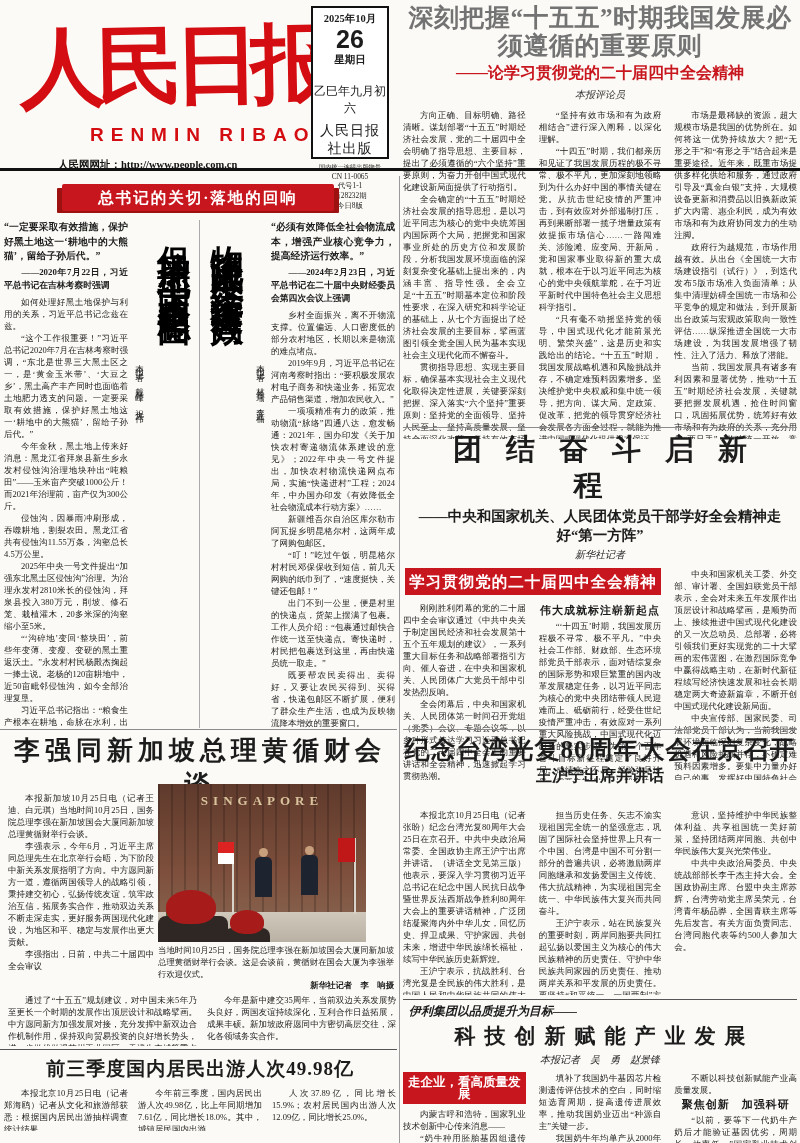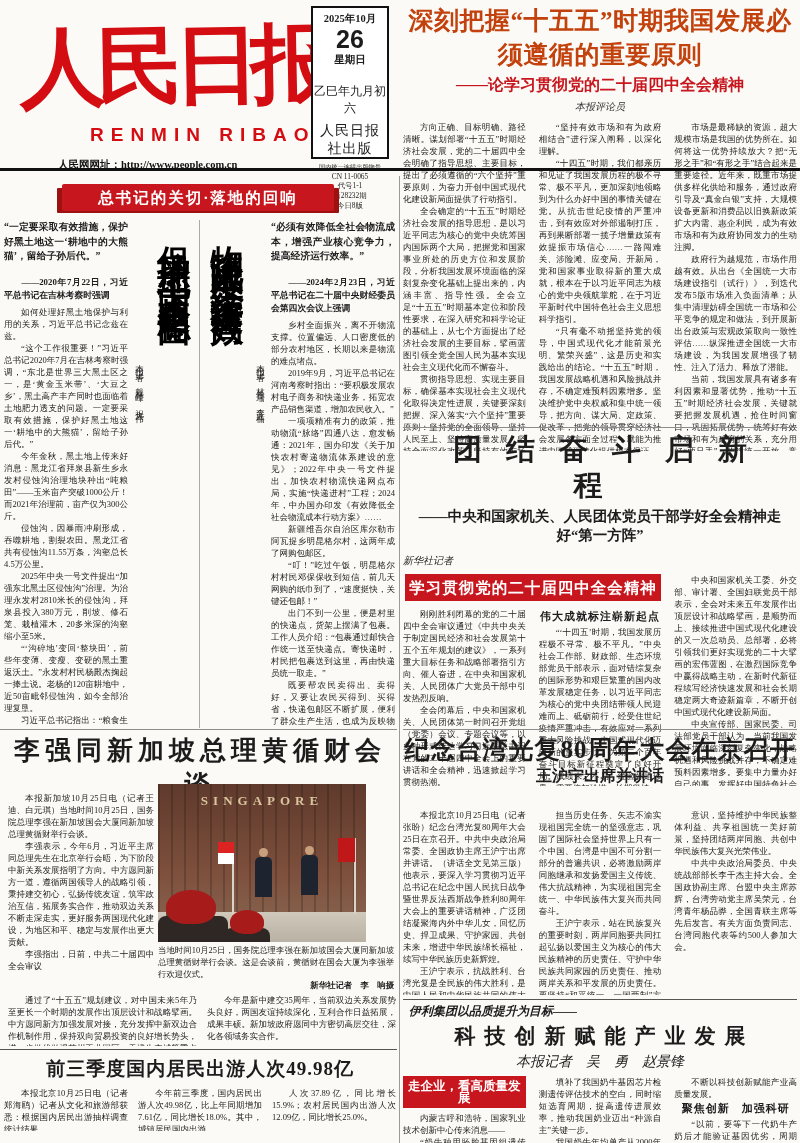--- a/index.html
+++ b/index.html
@@ -21,40 +21,40 @@
   .top-rule{left:0;top:168px;width:800px;height:3px;background:#111;}
   .vdiv{left:399px;top:176px;width:1px;height:967px;background:#9a9a9a;}
   
   .col{text-align:justify;font-size:8.5px;line-height:12px;overflow:hidden;}
   .col p{margin:0;text-indent:2em;}
   .cols{display:flex;gap:13px;}
   .cols>div{flex:1;}
   .rule{height:1px;background:#8c8c8c;}
   
   .editorial{left:403px;top:4px;width:394px;height:422px;}
-  .ed-headline{font-size:25px;font-weight:900;color:#c2410c;text-align:center;line-height:34px;letter-spacing:0.5px;}
+  .ed-headline{font-size:25px;font-weight:900;color:#737373;text-align:center;line-height:28px;letter-spacing:0.5px;}
   .ed-sub{font-size:16px;font-weight:bold;color:#c8161e;text-align:center;margin-top:3px;}
   .ed-by{font-size:10px;color:#333;text-align:center;font-style:italic;margin-top:4px;}
   .ed-cols{margin-top:7px;height:330px;}
   
   .banner{left:62px;top:184px;width:272px;height:27px;background:#c8161e;color:#fff;font-size:15.5px;font-weight:bold;line-height:27px;text-align:center;letter-spacing:2px;border-radius:2px;box-shadow:-6px 3px 0 -1px #9e1111,6px 3px 0 -1px #9e1111;}
   .concern-row{left:4px;top:220px;width:392px;height:508px;display:flex;}
   .art{display:flex;gap:4px;width:192px;height:508px;}
   .a-text{flex:1;overflow:hidden;height:100%;text-align:justify;font-size:8.5px;line-height:12px;}
   .a-text p{margin:0;text-indent:2em;}
-  .a-text .q{font-weight:bold;font-size:9.8px;line-height:14.5px;margin-bottom:12px;}
+  .a-text .q{font-weight:bold;font-size:9.8px;line-height:14.5px;margin-bottom:2px;}
   .a-text .attr{font-weight:bold;font-size:8.8px;line-height:13px;margin-bottom:4px;}
   .v-byline{writing-mode:vertical-rl;font-size:8.5px;letter-spacing:3px;color:#222;padding-top:138px;width:14px;overflow:hidden;}
   .v-headline{writing-mode:vertical-rl;font-size:33px;font-weight:900;letter-spacing:5px;width:46px;line-height:44px;color:#000;overflow:hidden;}
   .art-div{width:1px;background:#aaa;margin:0 3px;}
   
   .unity{left:403px;top:431px;width:394px;height:295px;}
   .un-headline{font-size:29px;font-weight:900;text-align:center;letter-spacing:24px;text-indent:24px;line-height:36px;}
   .un-sub{font-size:14.5px;font-weight:bold;text-align:center;margin-top:4px;}
-  .un-by{font-size:10px;font-style:italic;margin-top:9px;}
+  .un-by{font-size:10px;font-style:italic;text-align:center;margin-top:3px;}
   .un-body{position:relative;margin-top:6px;height:212px;}
   .study-banner{position:absolute;left:2px;top:0;width:256px;height:27px;background:#c8161e;color:#fff;font-size:15.5px;font-weight:bold;line-height:27px;text-align:center;letter-spacing:1px;}
   .un-cols{height:212px;}
   .pad-top{padding-top:34px;box-sizing:border-box;}
   .subhead{font-weight:bold;font-size:11px;text-align:center;letter-spacing:1px;text-indent:0 !important;margin:2px 0 4px !important;}
   
   .lq-headline{left:4px;top:734px;width:392px;font-size:26px;font-weight:900;text-align:center;letter-spacing:5px;line-height:34px;}
   .lq-col1{left:8px;top:792px;width:146px;height:198px;}
   .photo{left:158px;top:784px;width:208px;height:158px;overflow:hidden;background:linear-gradient(#5f3a2c,#7d4f3c 55%,#8a6a55);}
   .slats{position:absolute;inset:0;background:repeating-linear-gradient(90deg,rgba(0,0,0,.18)0 2px,transparent 2px 13px);}
@@ -84,21 +84,21 @@
   .tr-cols{margin-top:5px;height:44px;gap:10px;}
   
   .taiwan{left:403px;top:733px;width:394px;height:262px;}
   .tw-headline{font-size:25px;font-weight:900;text-align:center;letter-spacing:1px;line-height:33px;}
   .tw-sub{font-size:16px;font-weight:bold;text-align:center;margin-top:0;}
   .tw-cols{margin-top:22px;height:186px;}
   
   .yili{left:403px;top:1003px;width:394px;height:140px;}
   .yl-kicker{font-size:12px;font-weight:bold;font-style:italic;margin-left:6px;}
   .yl-headline{font-size:21px;font-weight:900;text-align:center;letter-spacing:9px;text-indent:9px;margin-top:2px;}
-  .yl-by{font-size:14px;text-align:center;font-style:italic;margin-top:3px;}
+  .yl-by{font-size:10px;text-align:center;font-style:italic;margin-top:3px;}
   .yl-cols{margin-top:5px;height:78px;}
   .redbox{display:block;background:#c8161e;color:#fff;font-weight:bold;font-size:12.5px;text-align:center;padding:4px 2px;margin-bottom:4px;text-indent:0 !important;}
   .lead{text-indent:0 !important;}
 </style>
 </head>
 <body>
 
 <div class="page">
 
   <div class="abs calligraphy">人民日报</div>

